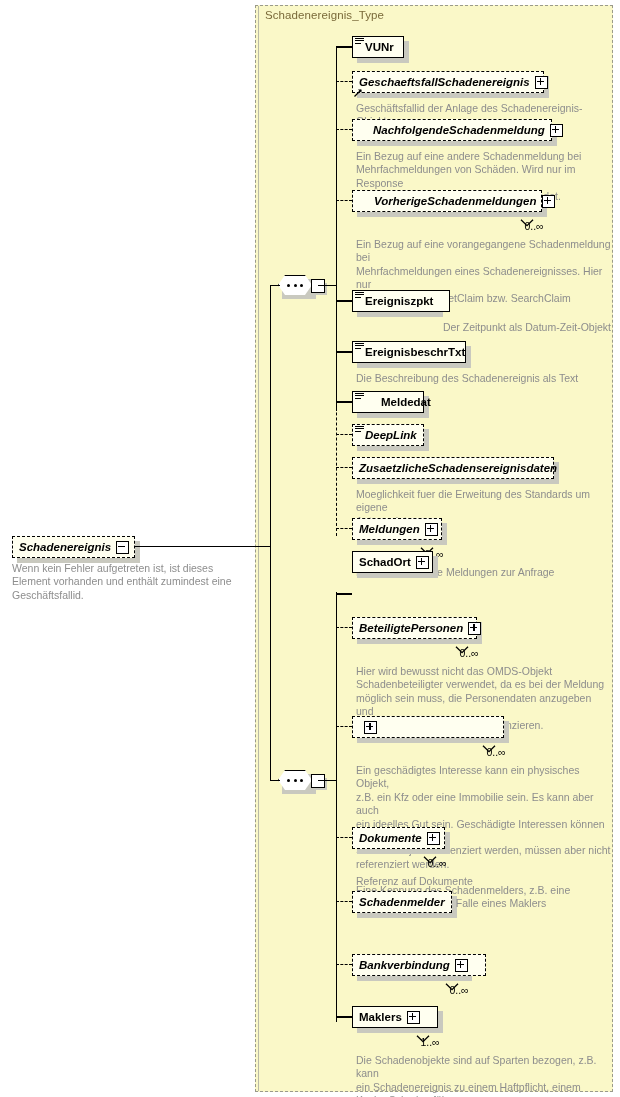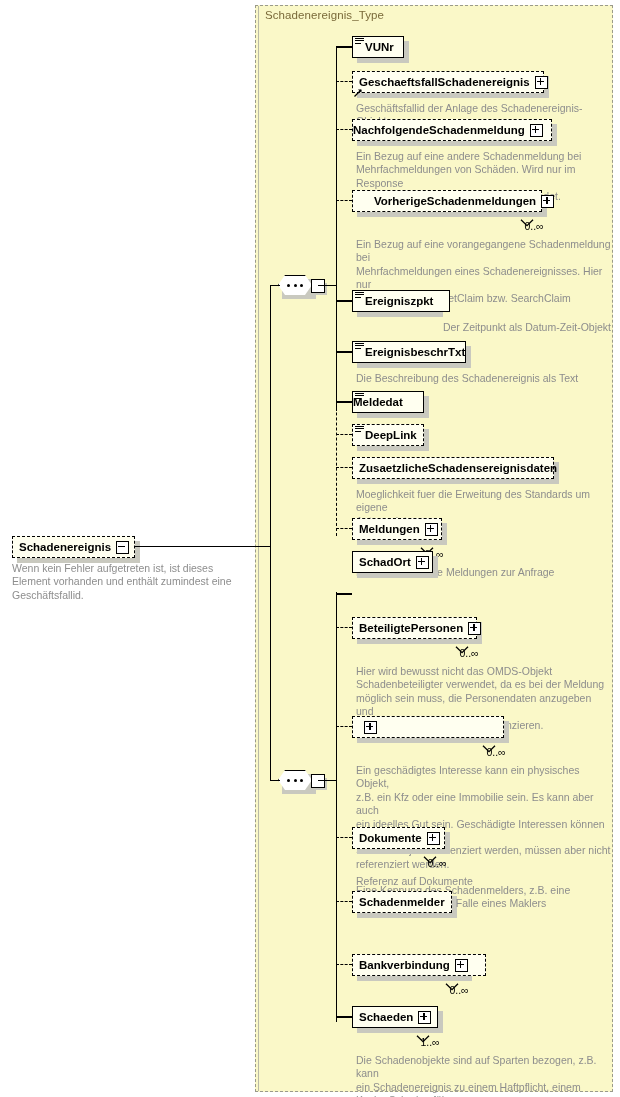--- a/index.html
+++ b/index.html
@@ -38,21 +38,21 @@
     display:flex;align-items:center;
     padding:0 5px 0 6px;
     white-space:nowrap;
   }
   .node .lbl{
     font-size:11.5px;font-weight:bold;color:#000;
     line-height:22px;
     position:relative;top:0px;
   }
   .node.solid{border:1.6px solid #000;}
-  .node.dashed{border:1.5px dashed #000;}
+  .node.dashed{border:1.5px dashed #000;font-style:italic;}
   .nodewrap{position:absolute;}
   .nodewrap .shade{
     position:absolute;left:5px;top:5px;width:100%;height:100%;
     background:#c9c9bf;
   }
   .nodewrap .node{left:0;top:0;position:relative;z-index:2;}
 
   
   .ti{
     position:absolute;left:2px;top:1px;width:9px;height:7px;
@@ -208,21 +208,21 @@
               <path d="M7.5 0.5 L7.5 4 L4 0.5 Z" fill="#000"></path>
             </svg></span>
           <span class="lbl">GeschaeftsfallSchadenereignis</span>
           <span class="plus"></span>
         </div>
       </div>
       <div class="anno" style="left: 356px; top: 102px; width: 255px;">Geschäftsfallid der Anlage des Schadenereignis-Objektes</div>
       <div class="dln h" style="left: 336px; top: 129.3px; width: 16px;"></div>
       <div class="nodewrap" style="left: 352px; top: 119px;">
         <div class="shade" style="width: 200px; height: 22px;"></div>
-        <div class="node dashed" style="width: 200px; height: 22px; padding-left: 0;">
+        <div class="node dashed" style="width: 200px; height: 22px; padding-left: 20px;">
           <span class="lbl">NachfolgendeSchadenmeldung</span>
           <span class="plus"></span>
         </div>
       </div>
       <div class="anno" style="left: 356px; top: 150px; width: 255px;">Ein Bezug auf eine andere Schadenmeldung bei
 Mehrfachmeldungen von Schäden. Wird nur im Response
 von GetClaim bzw. SearchClaim verwendet.</div>
       <div class="dln h" style="left: 336px; top: 200.3px; width: 16px;"></div>
       <div class="nodewrap" style="left: 352px; top: 190px;">
         <div class="shade" style="width: 190px; height: 22px;"></div>
@@ -261,21 +261,21 @@
             <i></i>
             <i></i>
           </span>
           <span class="lbl">EreignisbeschrTxt</span>
         </div>
       </div>
       <div class="anno" style="left: 356px; top: 372px; width: 255px;">Die Beschreibung des Schadenereignis als Text</div>
       <div class="ln h" style="left: 336px; top: 401.3px; width: 16px;"></div>
       <div class="nodewrap" style="left: 352px; top: 391px;">
         <div class="shade" style="width: 72px; height: 22px;"></div>
-        <div class="node solid" style="width: 72px; height: 22px; padding-left: 0;">
+        <div class="node solid" style="width: 72px; height: 22px; padding-left: 28px;">
           <span class="ti">
             <i></i>
             <i></i>
             <i></i>
           </span>
           <span class="lbl">Meldedat</span>
         </div>
       </div>
       <div class="dln h" style="left: 336px; top: 434.3px; width: 16px;"></div>
       <div class="nodewrap" style="left: 352px; top: 424px;">
@@ -382,21 +382,21 @@
         </div>
       </div>
       <div class="rep" style="left: 445px; top: 977px;"><svg width="14" height="8" viewBox="0 0 14 8">
           <path d="M1 0.8 L7 6.6 L13 0.8" stroke="#000" stroke-width="1.3" fill="none"></path>
         </svg></div>
       <div class="card" style="left: 439px; top: 984px; width: 40px; text-align: center;">0..∞</div>
       <div class="ln h" style="left: 336px; top: 1016.3px; width: 16px;"></div>
       <div class="nodewrap" style="left: 352px; top: 1006px;">
         <div class="shade" style="width: 86px; height: 22px;"></div>
         <div class="node solid" style="width: 86px; height: 22px; padding-left: 6px;">
-          <span class="lbl">Schaeden</span>
+          <span class="lbl">Maklers</span>
           <span class="plus"></span>
         </div>
       </div>
       <div class="rep" style="left: 416px; top: 1029px;"><svg width="14" height="8" viewBox="0 0 14 8">
           <path d="M1 0.8 L7 6.6 L13 0.8" stroke="#000" stroke-width="1.3" fill="none"></path>
         </svg></div>
       <div class="card" style="left: 410px; top: 1036px; width: 40px; text-align: center;">1..∞</div>
       <div class="anno" style="left: 356px; top: 1054px; width: 255px;">Die Schadenobjekte sind auf Sparten bezogen, z.B. kann
 ein Schadenereignis zu einem Haftpflicht, einem
 Kasko-Schaden führen.</div>

